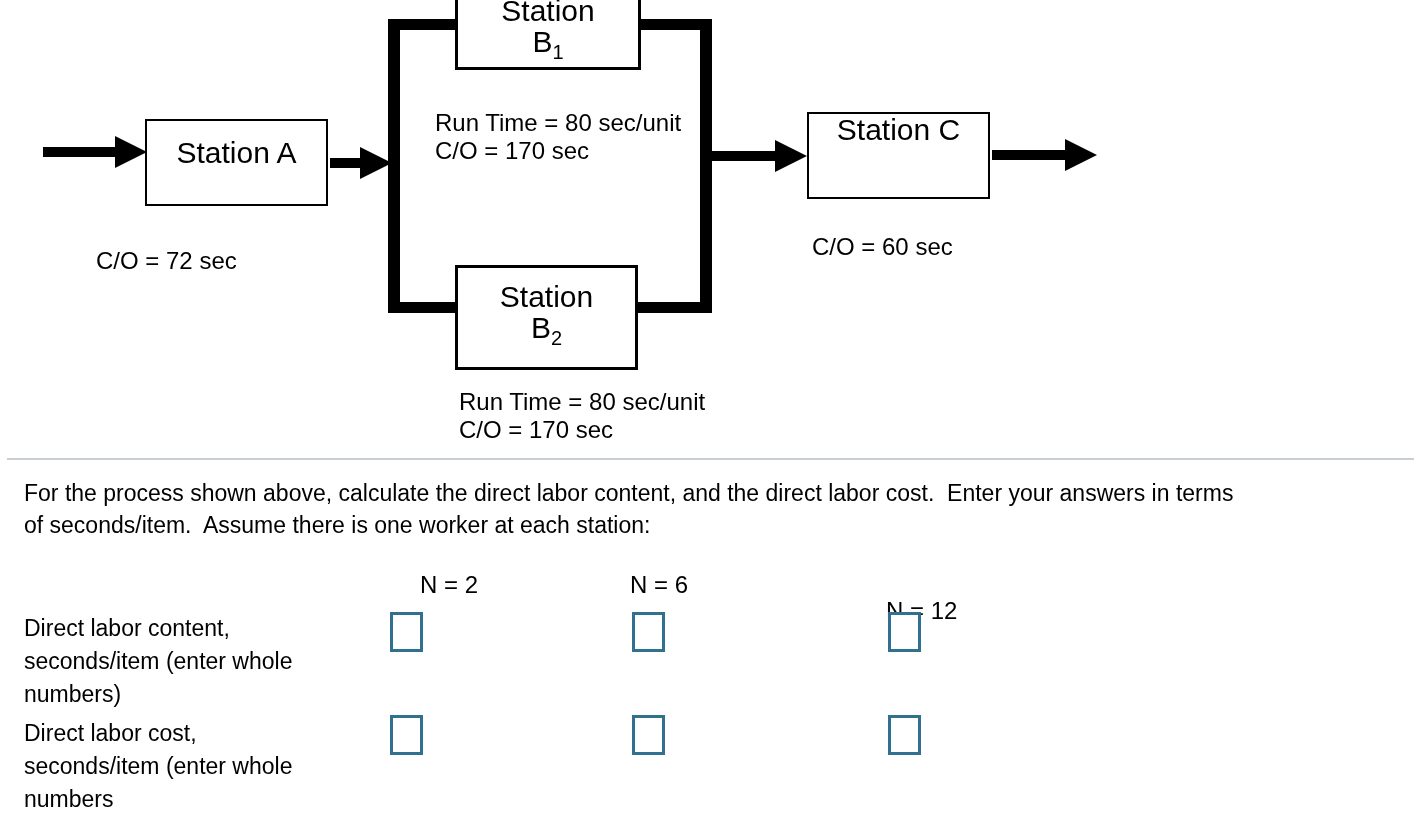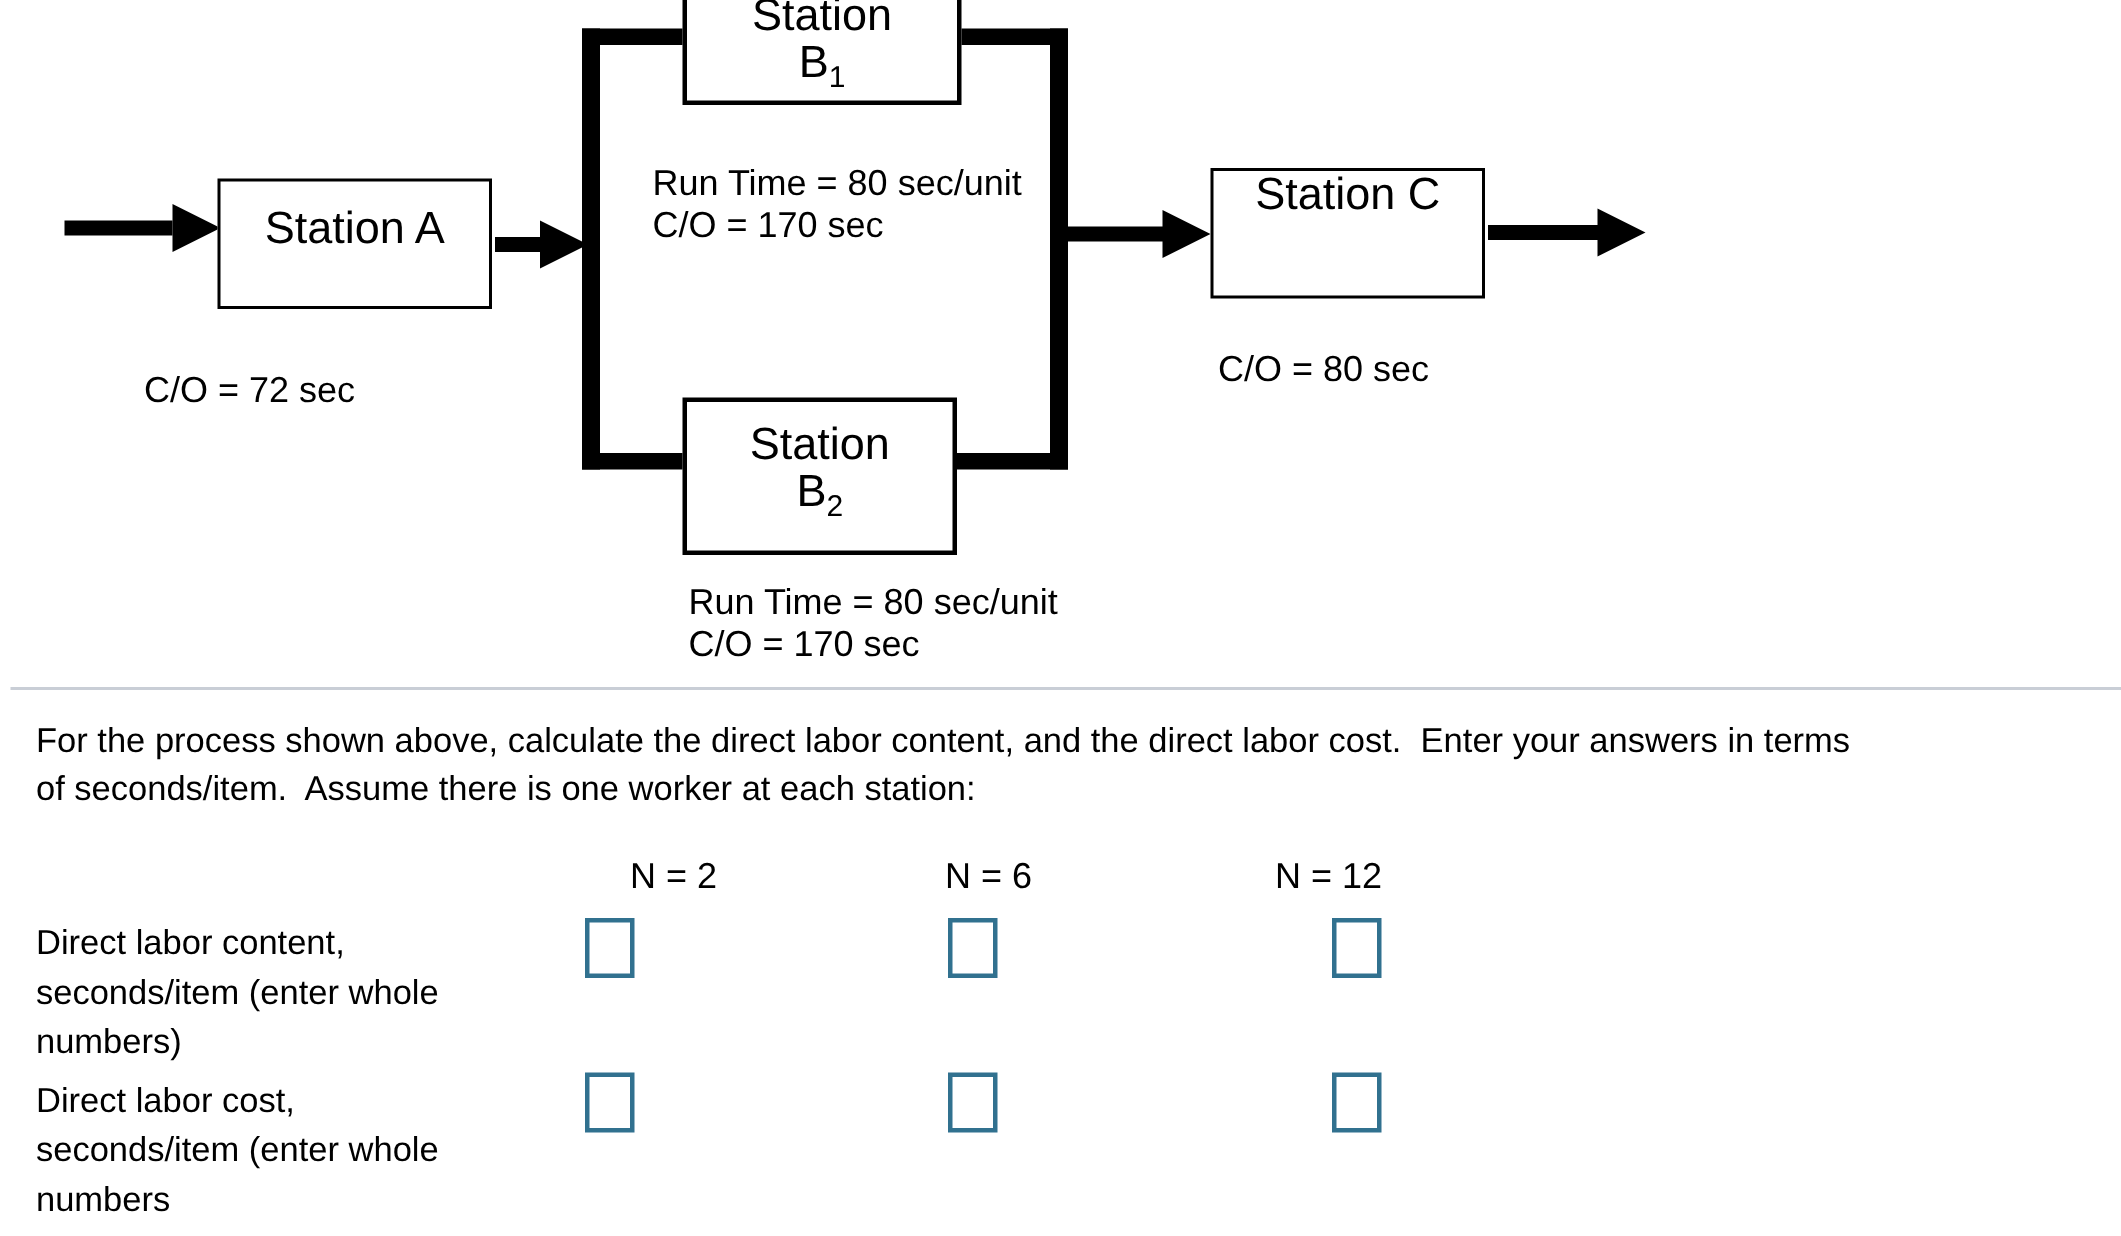--- a/index.html
+++ b/index.html
@@ -39,21 +39,21 @@
   .arrow-bc .shaft{width:65px;} .arrow-bc .head{left:64px;}
   .arrow-out{left:992px;top:139px;width:105px;height:32px;}
   .arrow-out .shaft{width:74px;} .arrow-out .head{left:73px;}
 
   
   .divider{position:absolute;left:7px;top:458px;right:0;height:2px;background:#C9CED6;}
 
   
   .question{position:absolute;left:24px;top:477px;width:1385px;font-size:23px;line-height:32px;white-space:pre-wrap;}
   .col-head{position:absolute;top:571px;font-size:24px;}
-  .col-head-1{left:388px;margin-left:32px;} .col-head-2{left:630px;} .col-head-3{left:850px;}
+  .col-head-1{left:388px;margin-left:32px;} .col-head-2{left:630px;} .col-head-3{left:886px;margin-top:26px;}
   .row-label{position:absolute;left:24px;font-size:23px;line-height:33px;white-space:pre-line;width:340px;}
   .row-label-1{top:612px;} .row-label-2{top:717px;}
   .ans{position:absolute;width:33px;height:40px;border:3px solid #31718F;box-sizing:border-box;background:#fff;padding:0;font-size:20px;text-align:center;}
   .r1{top:612px;} .r2{top:715px;}
   .c1{left:390px;} .c2{left:632px;} .c3{left:888px;}
 </style>
 </head>
 <body>
 
 <div class="page">
@@ -99,21 +99,21 @@
   </div>
 
   <div class="ann ann-b1">
     <div>Run Time = 80 sec/unit</div>
     <div>C/O = 170 sec</div>
   </div>
   <div class="ann ann-a">
     <div>C/O = 72 sec</div>
   </div>
   <div class="ann ann-c">
-    <div>C/O = 80 sec</div>
+    <div>C/O = 60 sec</div>
   </div>
   <div class="ann ann-b2">
     <div>Run Time = 80 sec/unit</div>
     <div>C/O = 170 sec</div>
   </div>
 
   <div class="divider"></div>
 
   <div class="question">For the process shown above, calculate the direct labor content, and the direct labor cost.  Enter your answers in terms
 of seconds/item.  Assume there is one worker at each station:</div>

